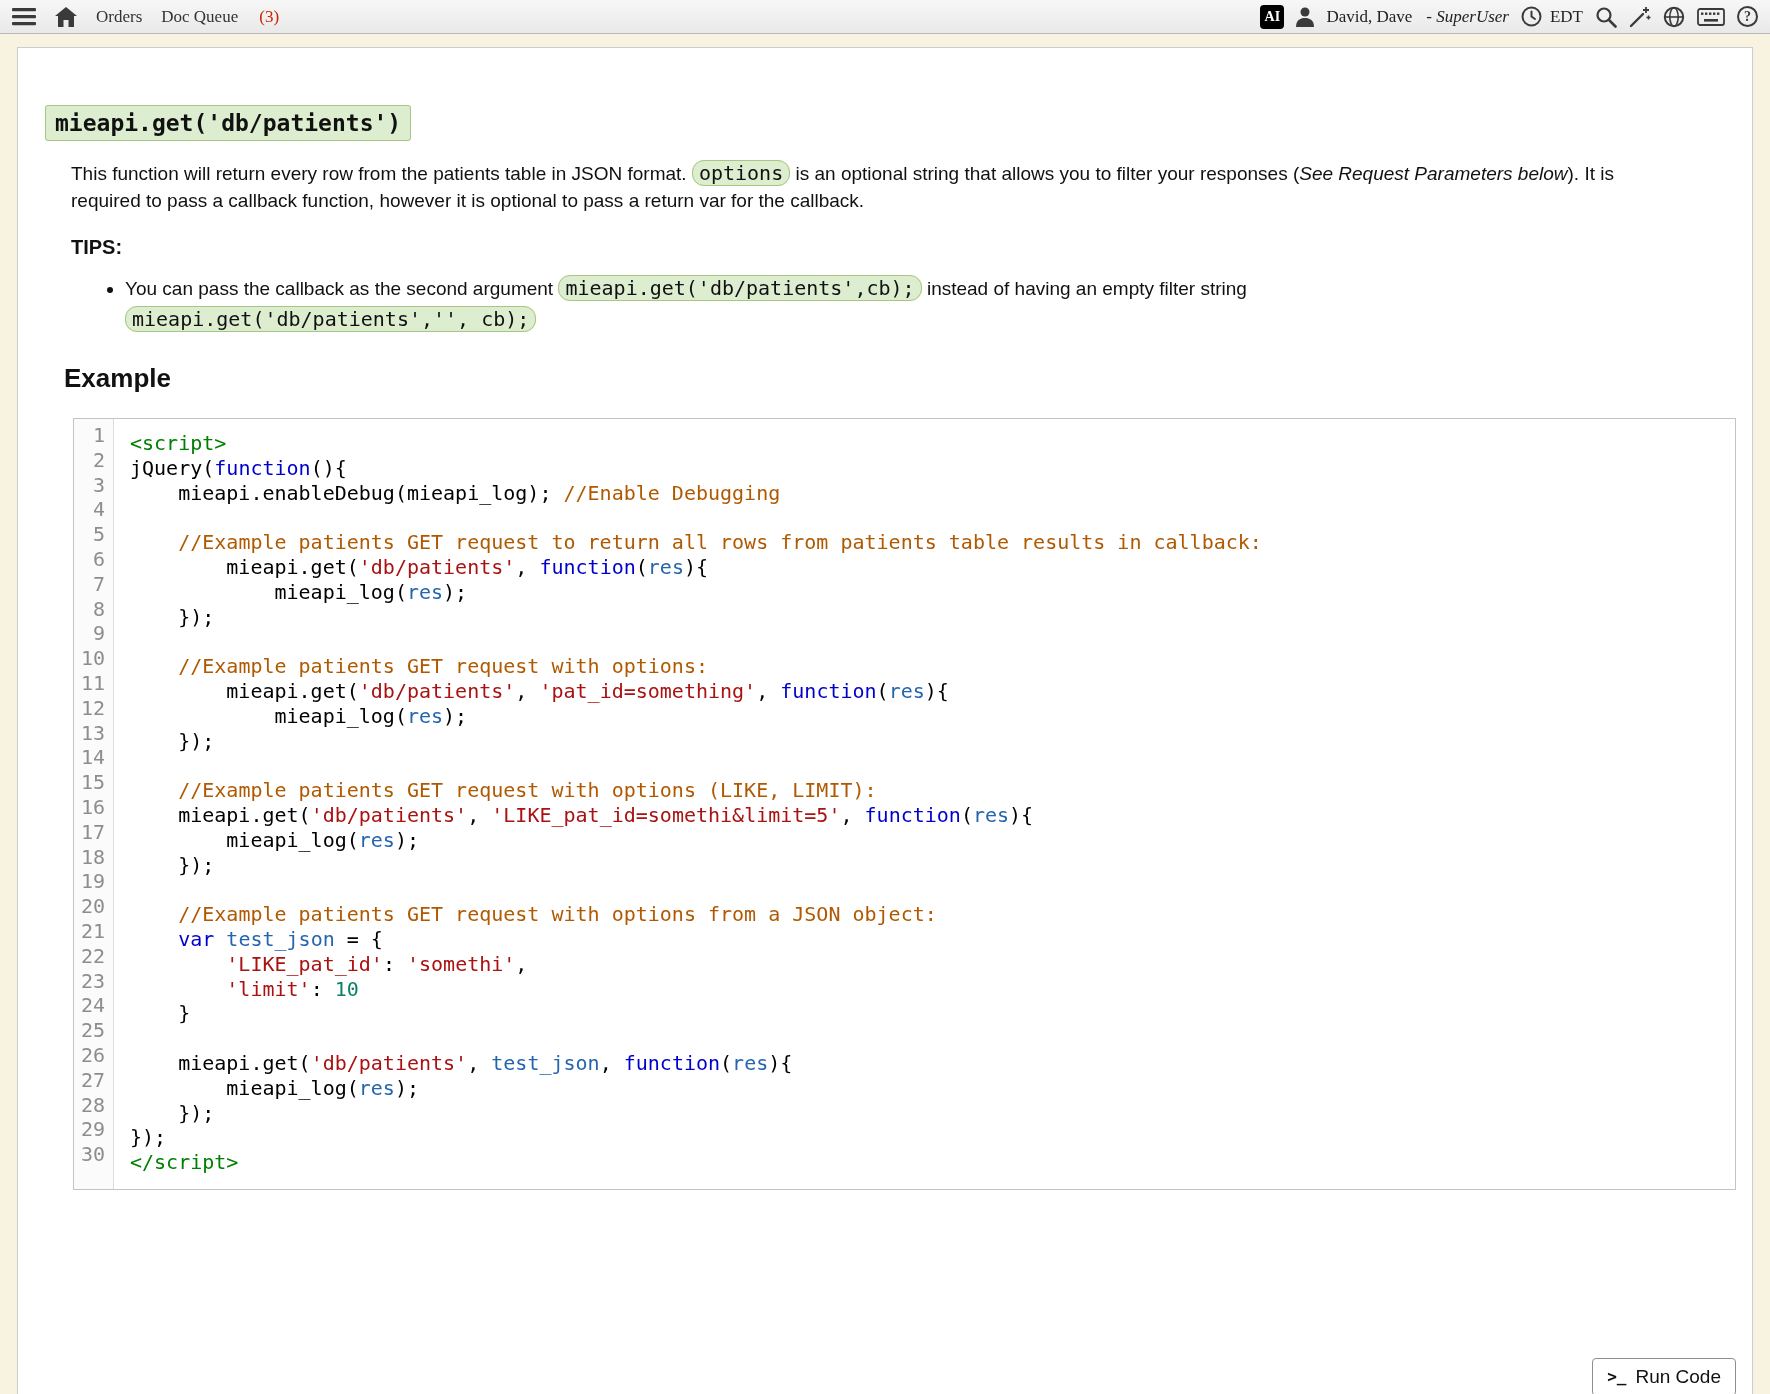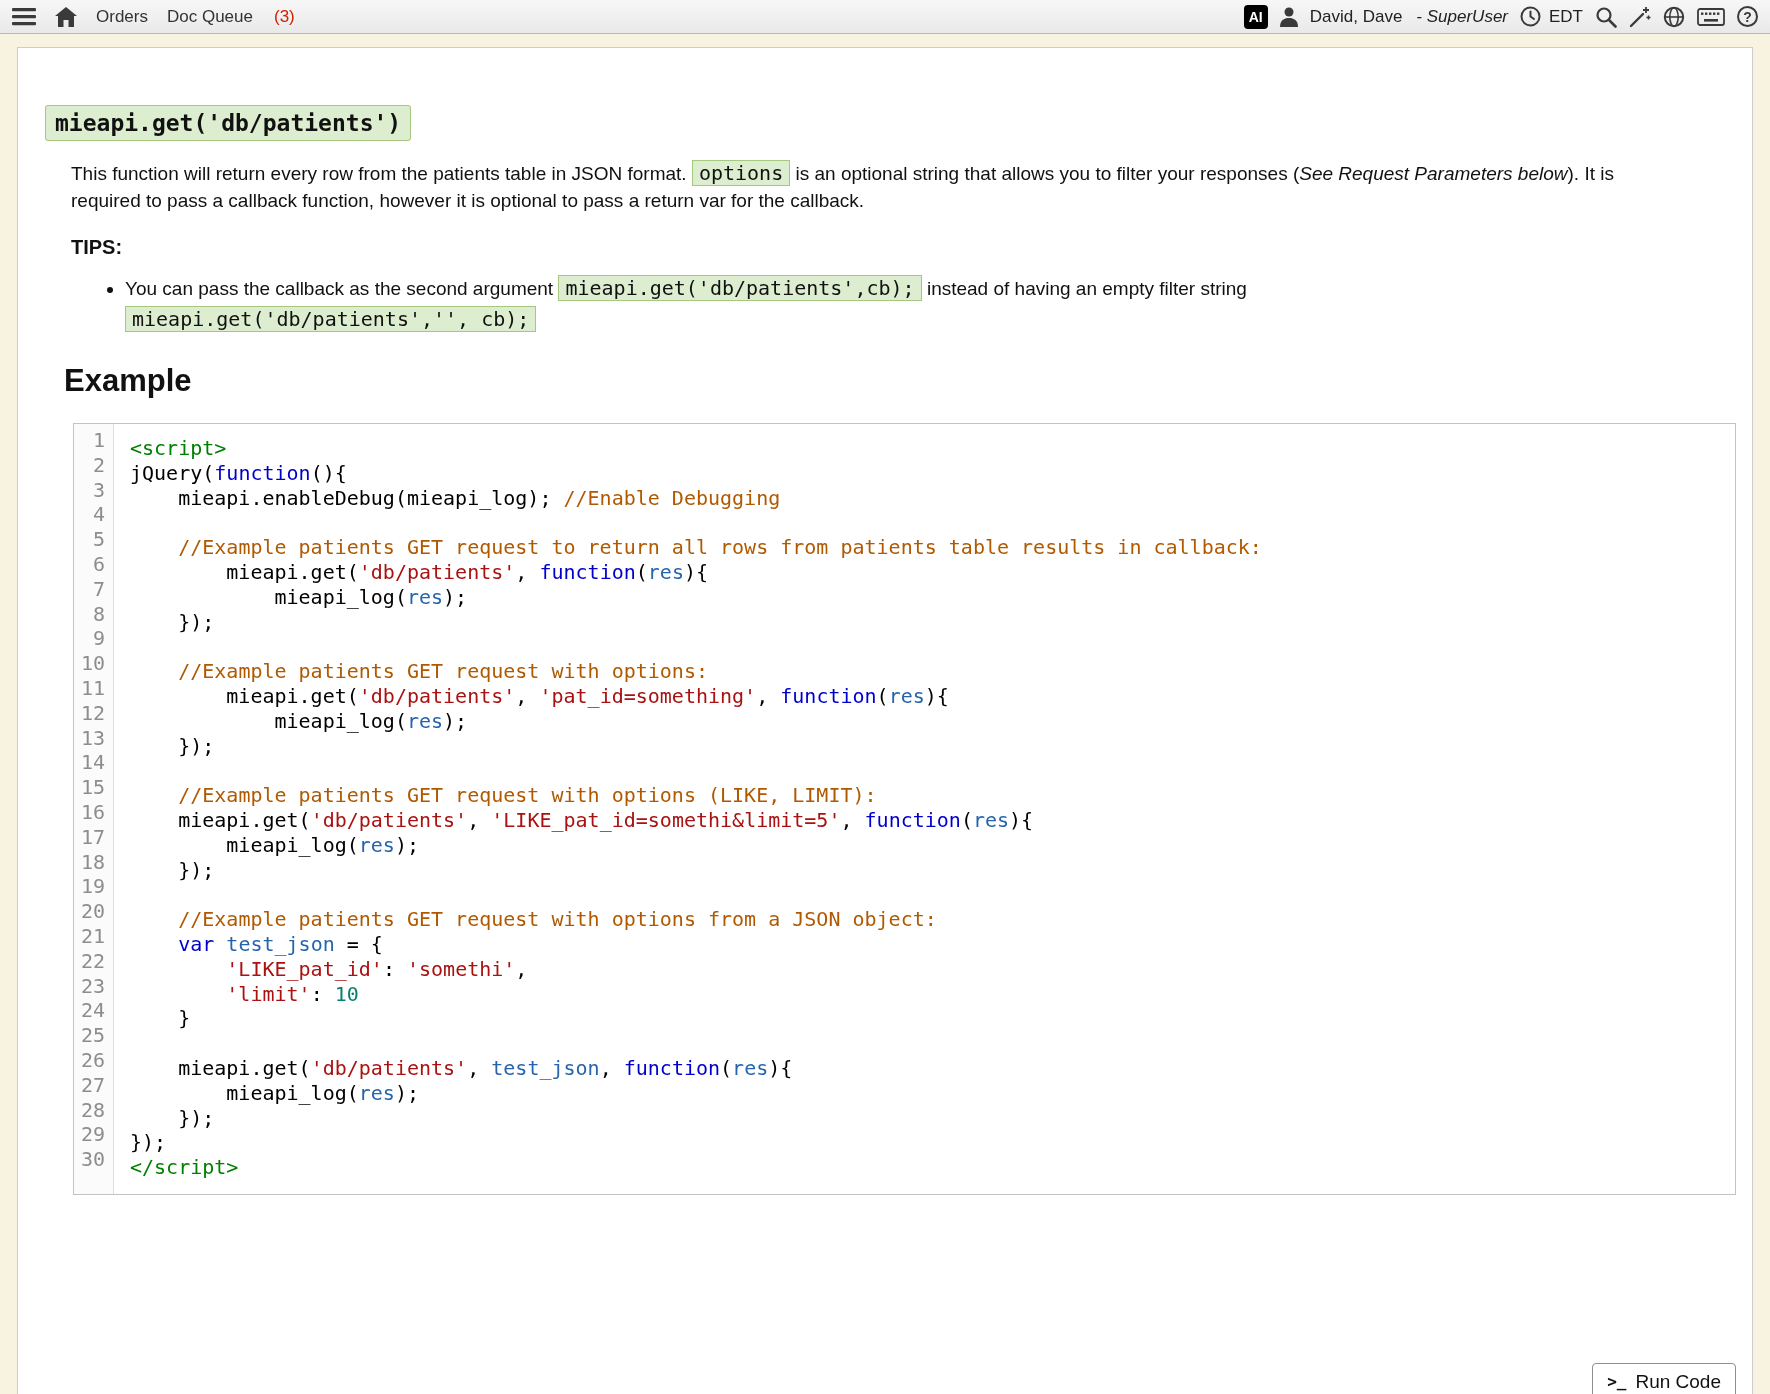--- a/index.html
+++ b/index.html
@@ -16,20 +16,21 @@
   
   .topbar {
     height: 34px;
     background: linear-gradient(#f7f7f7, #e9e9e9);
     border-bottom: 1px solid #b8b8b8;
     display: flex;
     align-items: center;
     padding: 0 12px;
     font-size: 17px;
     color: #333;
+    font-family: Liberation Serif, serif;
   }
   .tb-left { display: flex; align-items: center; gap: 19px; }
   .tb-right { margin-left: auto; display: flex; align-items: center; gap: 12px; }
   .icon-btn { display: inline-flex; align-items: center; justify-content: center; cursor: pointer; }
   .tb-link { color: #333; text-decoration: none; cursor: pointer; }
   .tb-queue { display: inline-flex; align-items: center; gap: 21px; }
   .queue-count { color: #cc2200; }
   .ai-badge {
     background: #000; color: #fff; font-weight: bold; font-size: 14px;
     width: 24px; height: 24px; border-radius: 4px;
@@ -68,38 +69,38 @@
     margin: 24px 0 0 26px;
     font-size: 19px;
     line-height: 27px;
     max-width: 1560px;
   }
   .inline-code {
     font-family: "DejaVu Sans Mono", monospace;
     font-size: 20px;
     background: #ddedd0;
     border: 1px solid #a6c77f;
-    border-radius: 0;
+    border-radius: 12px;
     padding: 0 6px;
     white-space: nowrap;
   }
   .em { font-style: italic; }
 
   .tips-label { margin: 22px 0 0 26px; font-size: 20px; font-weight: bold; }
 
   .tips-list {
     margin: 14px 0 0 56px;
     padding-left: 24px;
     font-size: 19px;
     line-height: 31px;
     list-style: disc outside;
   }
   .tips-list li { max-width: 1450px; }
 
-  .example-heading { margin: 28px 0 0 19px; font-size: 31px; font-weight: bold; }
+  .example-heading { margin: 28px 0 0 19px; font-size: 26px; font-weight: bold; }
 
   
   .code-block {
     display: flex;
     margin: 24px 0 0 28px;
     border: 1px solid #c3c3c3;
     background: #fff;
   }
   .gutter {
     flex: 0 0 40px;

